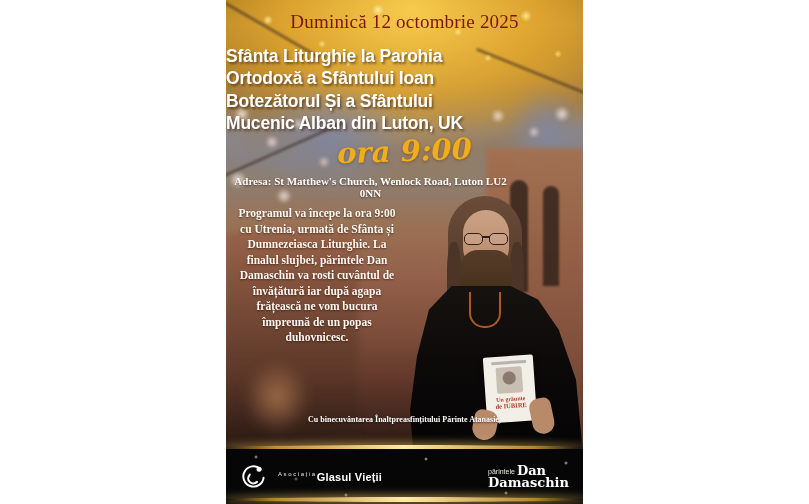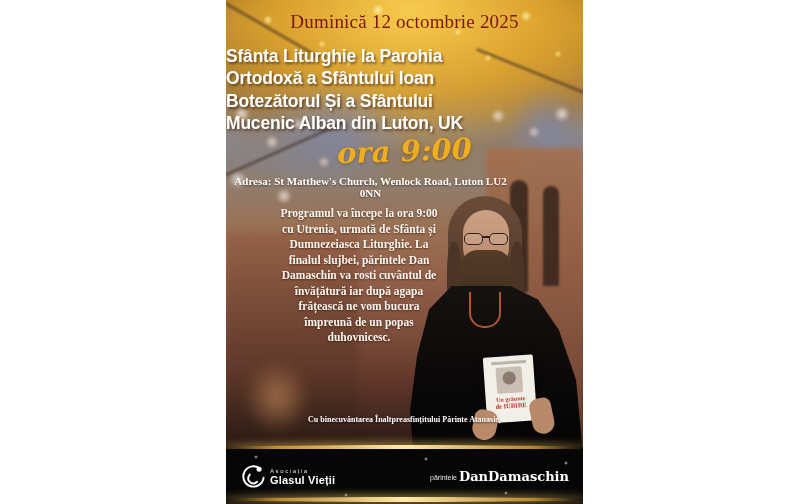--- a/index.html
+++ b/index.html
@@ -99,21 +99,21 @@
     font-family:"Liberation Sans", sans-serif; font-weight:bold; font-size:17.5px; line-height:22.4px;
     color:#ffffff; text-shadow:1.5px 2px 2.5px rgba(50,25,8,.6); letter-spacing:-.2px; }
   .event-time { position:absolute; left:0; top:134px; width:357px; text-align:center;
     font-family:"DejaVu Serif", serif; font-style:italic; font-weight:bold; font-size:29px;
     color:#f1ae1c; text-shadow:0 1px 3px rgba(90,45,0,.45); transform:rotate(-2deg); }
   .event-address { position:absolute; left:0; top:175px; width:289px; text-align:center;
     font-family:"Liberation Serif", serif; font-weight:bold; font-size:11px; color:#fff;
     text-shadow:0 1px 2px rgba(40,15,5,.6); }
   .program-text { position:absolute; left:8px; top:206px; width:166px; text-align:center;
     font-family:"Liberation Serif", serif; font-weight:bold; font-size:11.5px; line-height:15.5px;
-    color:#fdf8f2; text-shadow:0 1px 2px rgba(40,15,5,.65);margin-left:42px; }
+    color:#fdf8f2; text-shadow:0 1px 2px rgba(40,15,5,.65); }
   .blessing { position:absolute; left:10px; top:414px; width:337px; text-align:center;
     font-family:"Liberation Serif", serif; font-weight:bold; font-size:8px; line-height:11px;
     color:#fff; text-shadow:0 1px 2px rgba(30,10,5,.7); }
 
   
   .glow-streak { position:absolute; left:-6px; width:369px; height:5px; border-radius:50%;
     background:linear-gradient(90deg, rgba(120,70,10,0) 0%, rgba(240,180,60,.75) 15%, #ffe9a8 50%, rgba(240,180,60,.75) 85%, rgba(120,70,10,0) 100%);
     box-shadow:0 0 9px 2px rgba(255,214,110,.55); }
   .glow-top { top:445px; }
   .glow-bottom { top:497px; }
@@ -121,26 +121,26 @@
     display:flex; align-items:center; justify-content:space-between; padding:0 14px;
     background-image:
       radial-gradient(circle 1px at 30px 8px, #bfb6a8 0, transparent 2px),
       radial-gradient(circle 1px at 120px 46px, #b0a698 0, transparent 2px),
       radial-gradient(circle 1px at 200px 10px, #c4bbac 0, transparent 2px),
       radial-gradient(circle 1px at 280px 44px, #b0a698 0, transparent 2px),
       radial-gradient(circle 1px at 340px 14px, #c4bbac 0, transparent 2px),
       radial-gradient(circle 1px at 70px 30px, #8d8579 0, transparent 2px); }
   .logo { display:flex; align-items:center; gap:4px; color:#fff; }
   .logo svg { flex:0 0 auto; }
-  .org-col { display:flex; flex-direction:column; }
+  .org-col { display:flex; flex-direction:row;margin-left:8px; }
   .org1-small { font-size:6px; letter-spacing:1.6px; color:#e8e4de; }
   .org1-name  { font-size:11px; font-weight:bold; letter-spacing:.2px; }
   .org2-small { font-family:"Liberation Serif", serif; font-style:italic; font-weight:bold; font-size:6px; text-align:center; }
   .org2-name  { font-family:"DejaVu Serif", serif; font-weight:bold; font-size:14.5px; line-height:14px; }
-  .org3-col { display:flex; flex-direction:row; align-items:flex-start; }
+  .org3-col { display:flex; flex-direction:column; align-items:flex-start; }
   .org3-row { display:flex; align-items:flex-end; gap:2px; }
   .org3-small { font-size:7px; color:#e8e4de; padding-bottom:2px; }
   .org3-name { font-family:"DejaVu Serif", serif; font-weight:bold; font-size:13px; line-height:12px; }
 </style>
 </head>
 <body>
 
 <div class="page">
   <div class="poster">
 

